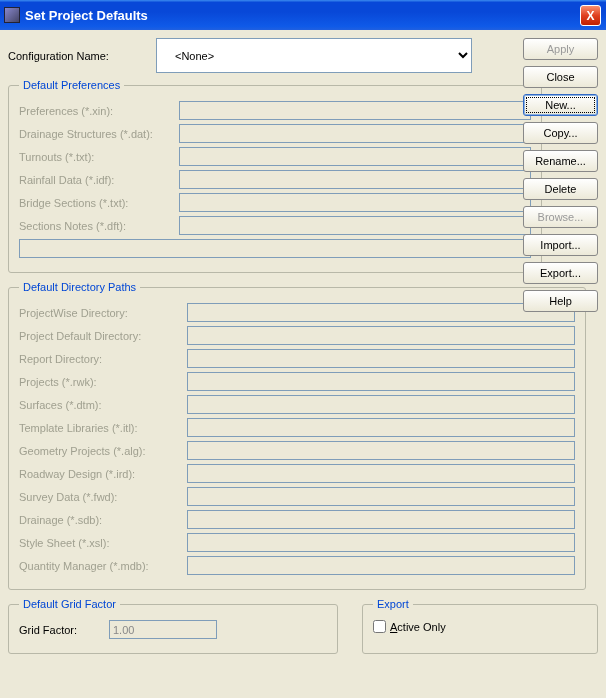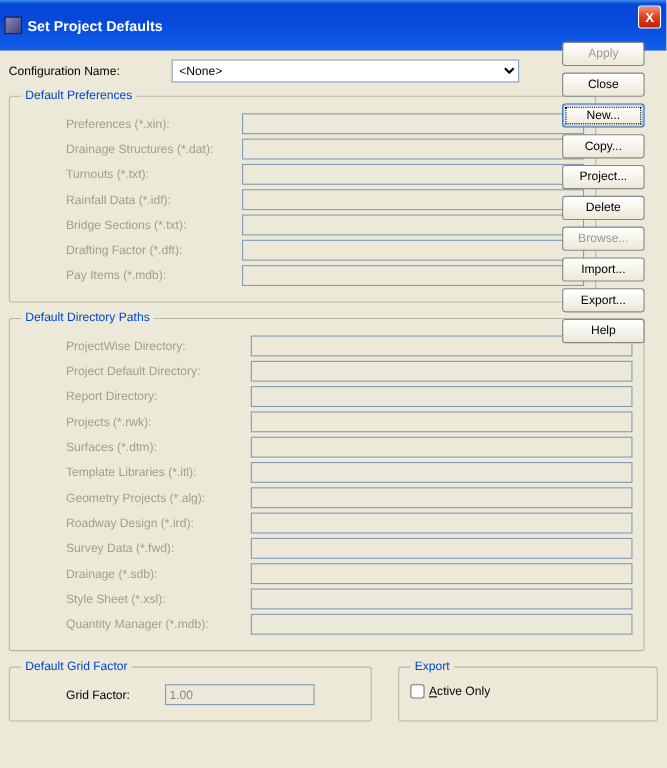--- a/index.html
+++ b/index.html
@@ -5,21 +5,21 @@
 * { box-sizing: border-box; margin: 0; padding: 0; }
 body {
   font-family: Tahoma, Arial, sans-serif;
   font-size: 11px;
   background: #ece9d8;
   width: 606px;
   height: 698px;
   overflow: hidden;
 }
 .titlebar {
-  height: 46px;
+  height: 30px;
   background: linear-gradient(to bottom, #3c8cf0 0%, #0848d8 8%, #0848d8 40%, #0f5ae8 88%, #2060e0 100%);
   display: flex;
   align-items: center;
   padding: 0 4px;
   color: white;
   font-weight: bold;
   font-size: 13px;
   position: relative;
 }
 .titlebar-icon {
@@ -49,31 +49,31 @@
 }
 .top-row {
   display: flex;
   align-items: center;
   gap: 8px;
   margin-bottom: 6px;
 }
 .top-row label { width: 140px; color: #000; }
 .top-row select {
   flex: 1;
-  height: 21px;
+  height: 35px;
   border: 1px solid #7f9db9;
   background: #fff;
   font-family: inherit;
   font-size: 11px;
-  padding: 1px 2px;
+  padding: 1px 14px;
   max-width: 316px;
 }
 .button-col {
   position: absolute;
-  right: 20px;
+  right: 8px;
   top: 38px;
   width: 75px;
   display: flex;
   flex-direction: column;
   gap: 6px;
 }
 .btn {
   height: 22px;
   border: 1px solid #888;
   background: linear-gradient(to bottom, #fff, #ece9d8);
@@ -103,41 +103,40 @@
 }
 .prefs { width: 534px; }
 .field-row {
   display: flex;
   align-items: center;
   margin-bottom: 4px;
 }
 .field-row label {
   width: 160px;
   color: #a0a090;
-  margin-left: 41px;
 }
 .field-row input[type="text"] {
   flex: 1;
   height: 19px;
   border: 1px solid #7f9db9;
   background: #ece9d8;
   font-family: inherit;
   font-size: 11px;
   padding: 1px 3px;
   color: #555;
 }
 .dirs { width: 578px; }
 .dirs .field-row label { width: 168px; }
 .bottom-row {
   display: flex;
   gap: 24px;
 }
 .gridf { width: 330px; }
 .gridf .field-row label { width: 90px; color: #000; }
-.gridf .field-row input { width: 136px; flex: none; background: #ece9d8; color: #888; }
+.gridf .field-row input { width: 108px; flex: none; background: #ece9d8; color: #888; }
 .exportf { flex: 1; }
 .exportf label { display: flex; align-items: center; gap: 4px; color: #000; }
 .exportf input[type="checkbox"] { width: 13px; height: 13px; }
 .underline-access { text-decoration: underline; }
 </style>
 </head>
 <body>
 
 <div class="titlebar">
   <div class="titlebar-icon"></div>
@@ -154,21 +153,21 @@
     <select>
       <option>&lt;None&gt;</option>
     </select>
   </div>
 
   <div class="button-col">
     <button class="btn" disabled="">Apply</button>
     <button class="btn">Close</button>
     <button class="btn focused">New...</button>
     <button class="btn">Copy...</button>
-    <button class="btn">Project...</button>
+    <button class="btn">Rename...</button>
     <button class="btn">Delete</button>
     <button class="btn" disabled="">Browse...</button>
     <button class="btn">Import...</button>
     <button class="btn">Export...</button>
     <button class="btn">Help</button>
   </div>
 
   <fieldset class="prefs">
     <legend>Default Preferences</legend>
     <div id="prefs-rows">
@@ -186,25 +185,24 @@
         </div>
         <div class="field-row">
           <label>Rainfall Data (*.idf):</label>
           <input type="text" disabled="" style="">
         </div>
         <div class="field-row">
           <label>Bridge Sections (*.txt):</label>
           <input type="text" disabled="" style="">
         </div>
         <div class="field-row">
-          <label>Drafting Factor (*.dft):</label>
-          <input type="text" disabled="" style="">
-        </div>
-        <div class="field-row">
-          <label>Pay Items (*.mdb):</label>
+          <label>Sections Notes (*.dft):</label>
+          <input type="text" disabled="" style="">
+        </div>
+        <div class="field-row">
           <input type="text" disabled="" style="">
         </div>
       </div>
   </fieldset>
 
   <fieldset class="dirs">
     <legend>Default Directory Paths</legend>
     <div id="dirs-rows">
         <div class="field-row">
           <label>ProjectWise Directory:</label>

